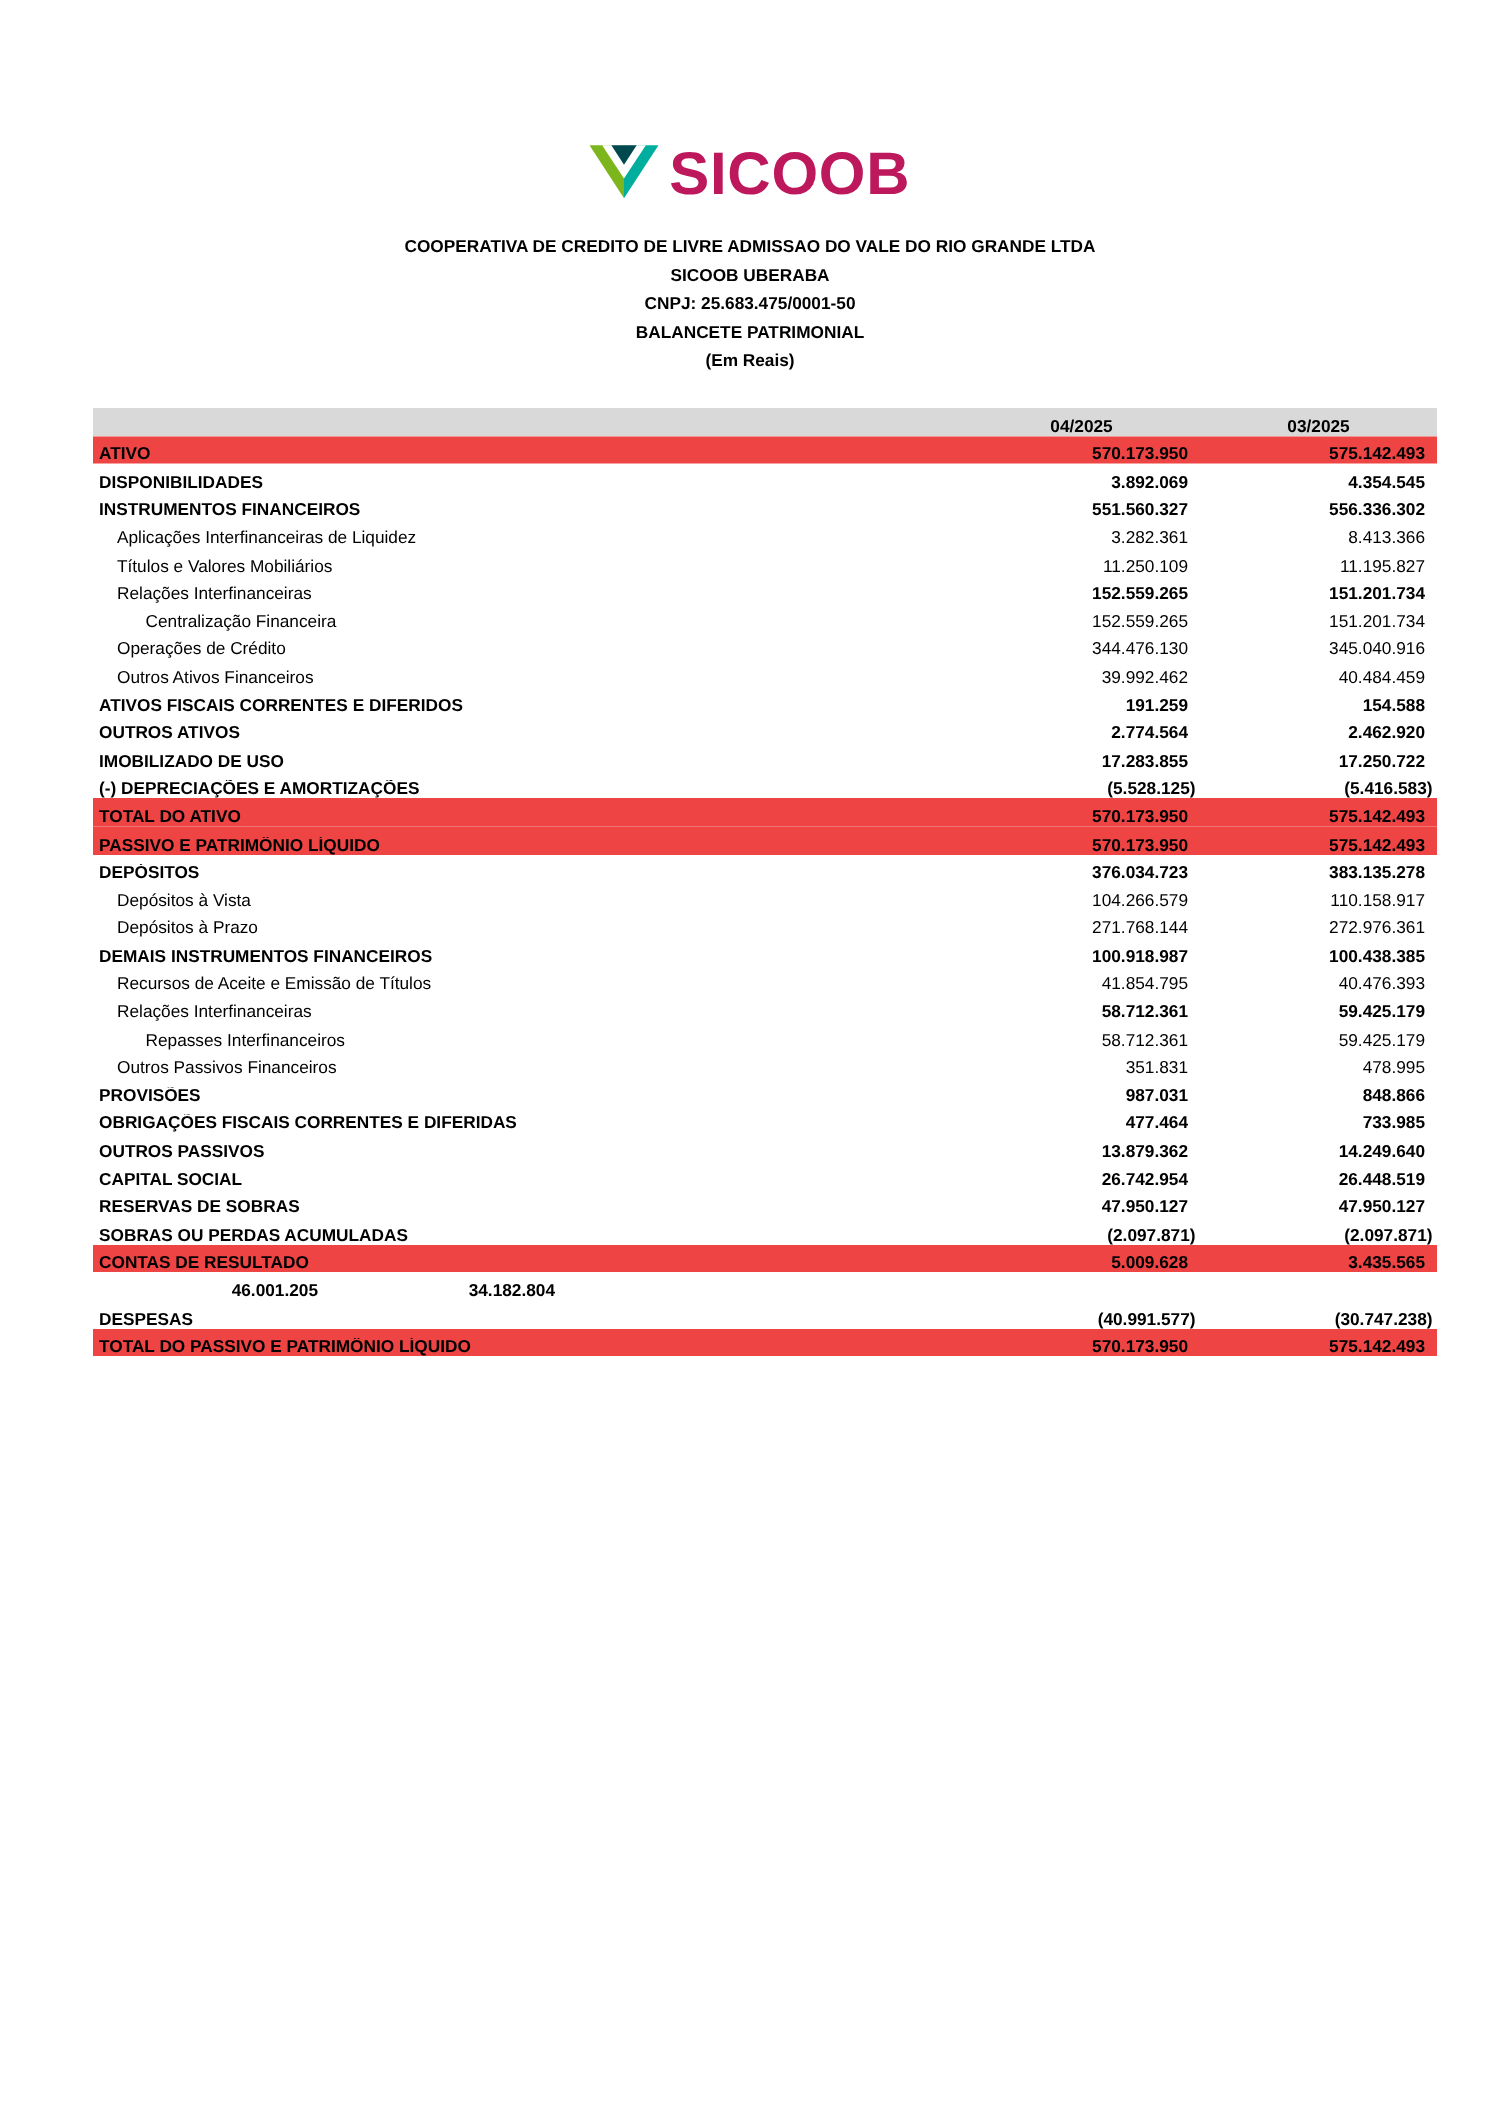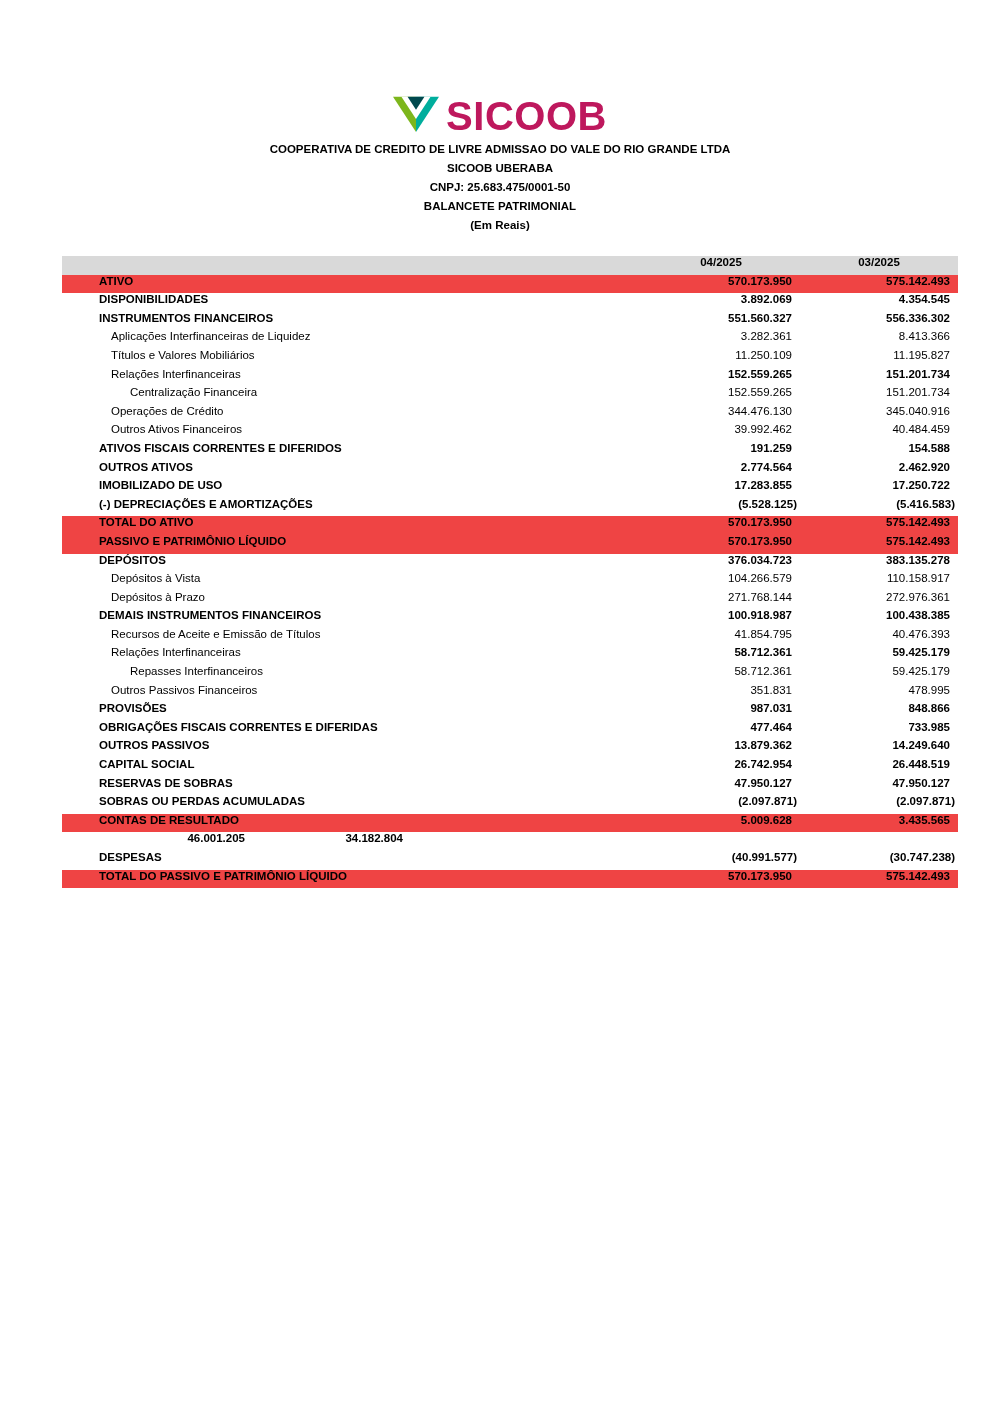--- a/index.html
+++ b/index.html
@@ -17,25 +17,25 @@
     padding-top:96px;
     display:flex; align-items:center; justify-content:center; gap:7px;
   }
   .logo-icon { display:block; }
   .logo-text {
     font-size:40px; font-weight:bold; color:#be185d; letter-spacing:0.5px;
     line-height:1;
   }
 
   
-  .titles { margin-top:4px; text-align:center; font-weight:bold; font-size:11.5px; line-height:19px; }
+  .titles { margin-top:20px; text-align:center; font-weight:bold; font-size:11.5px; line-height:19px; }
 
   
   .table { width:896px; margin-left:62px; margin-top:21px; font-size:11.5px; }
-  .row { display:flex; height:18.6px; align-items:flex-start;padding-left:33px; }
+  .row { display:flex; height:18.6px; align-items:flex-end; }
   .row.shaded { background:#ef4444; }
   .cell { overflow:hidden; }
   .cell.label { flex:1; padding-left:4px; white-space:nowrap; }
   .indent-1 .cell.label { padding-left:16px; }
   .indent-2 .cell.label { padding-left:35px; }
   .cell.value { width:158px; text-align:right; padding-right:8px; white-space:nowrap; }
   .cell.value.neg { padding-right:3px; }
   .bold-label .cell.label { font-weight:bold; }
   .bold-label .cell.value { font-weight:bold; }
   .bold-values .cell.value { font-weight:bold; }

